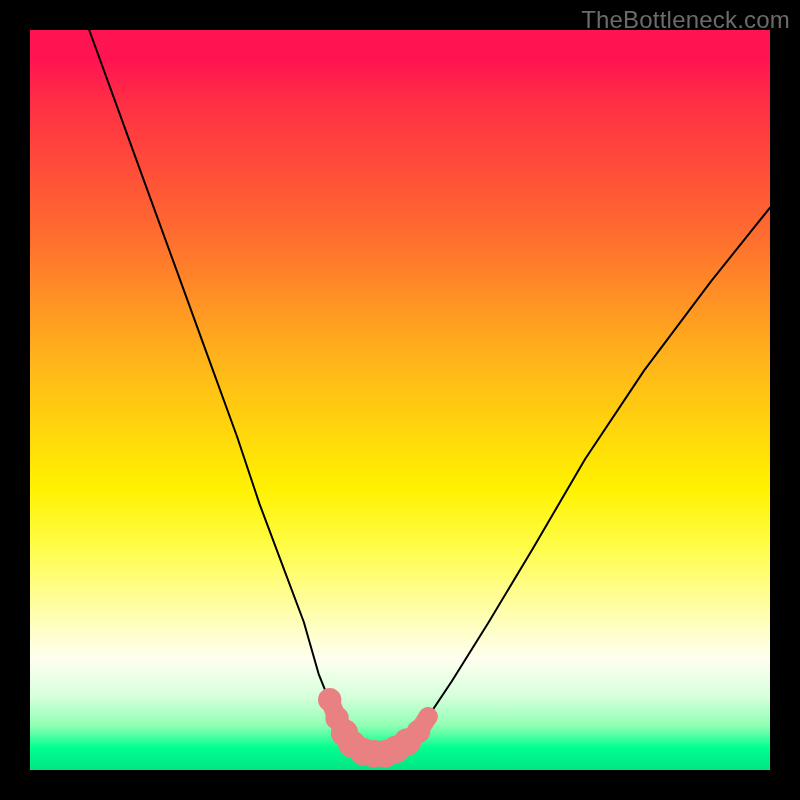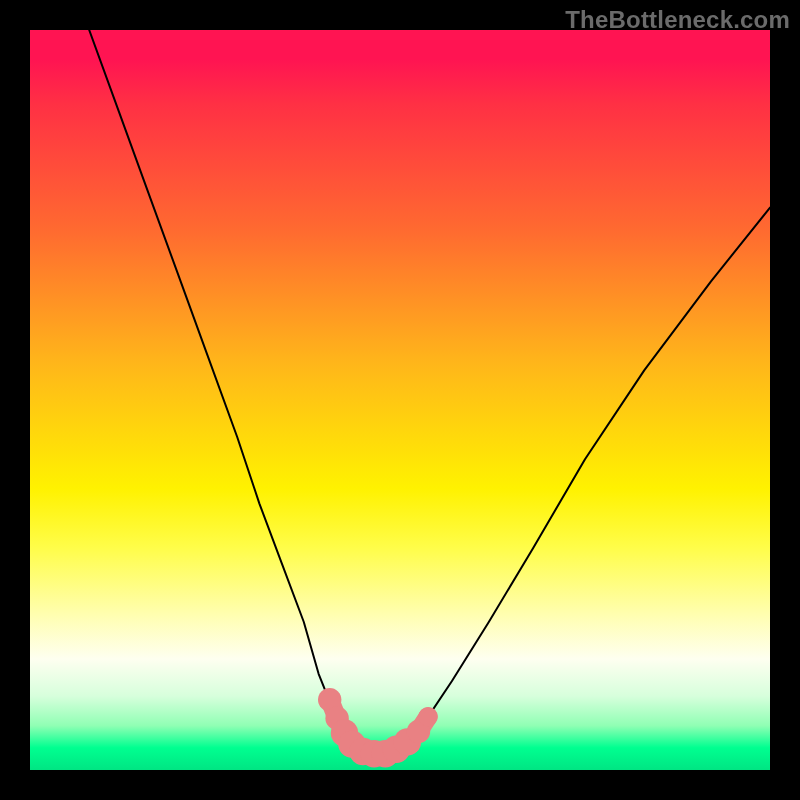--- a/index.html
+++ b/index.html
@@ -38,21 +38,21 @@
       #00ff90 97%,
       #00e583 100%
     );
   }
   .watermark {
     position: absolute;
     top: 6px;
     right: 10px;
     color: #6b6b6b;
     font-size: 24px;
-    font-weight: 700;
+    font-weight: 400;
     letter-spacing: 0.2px;
   }
   svg {
     position: absolute;
     left: 0;
     top: 0;
   }
 </style>
 </head>
 <body>

